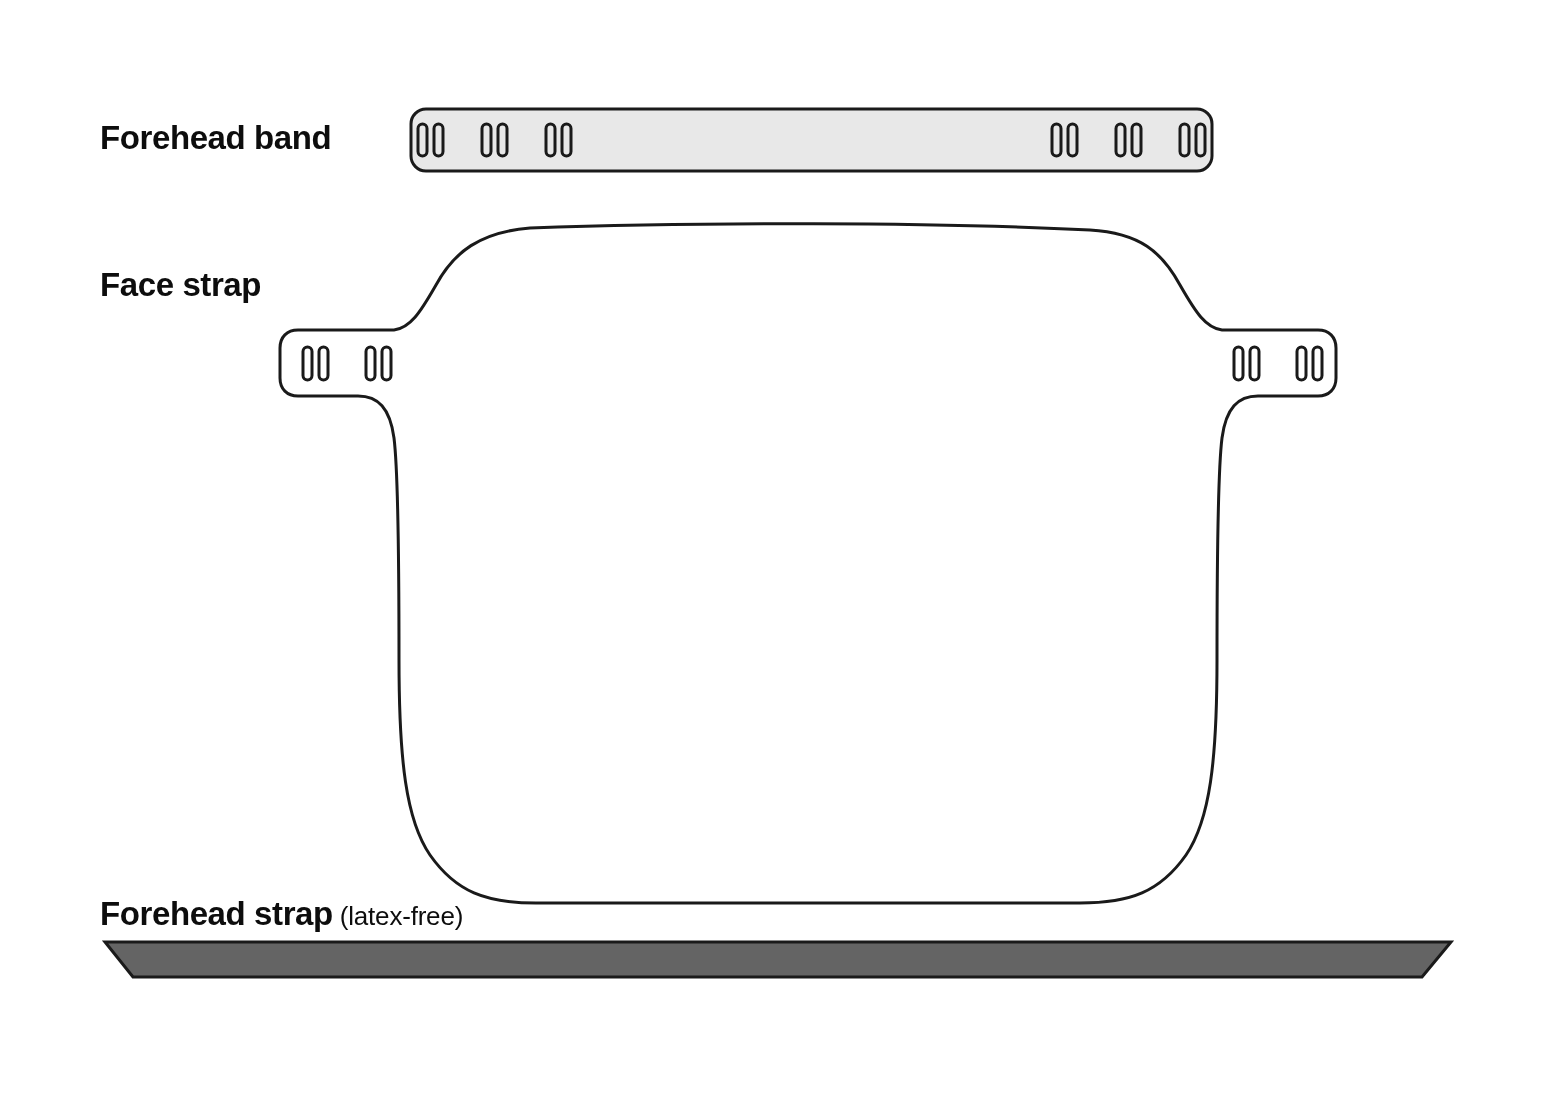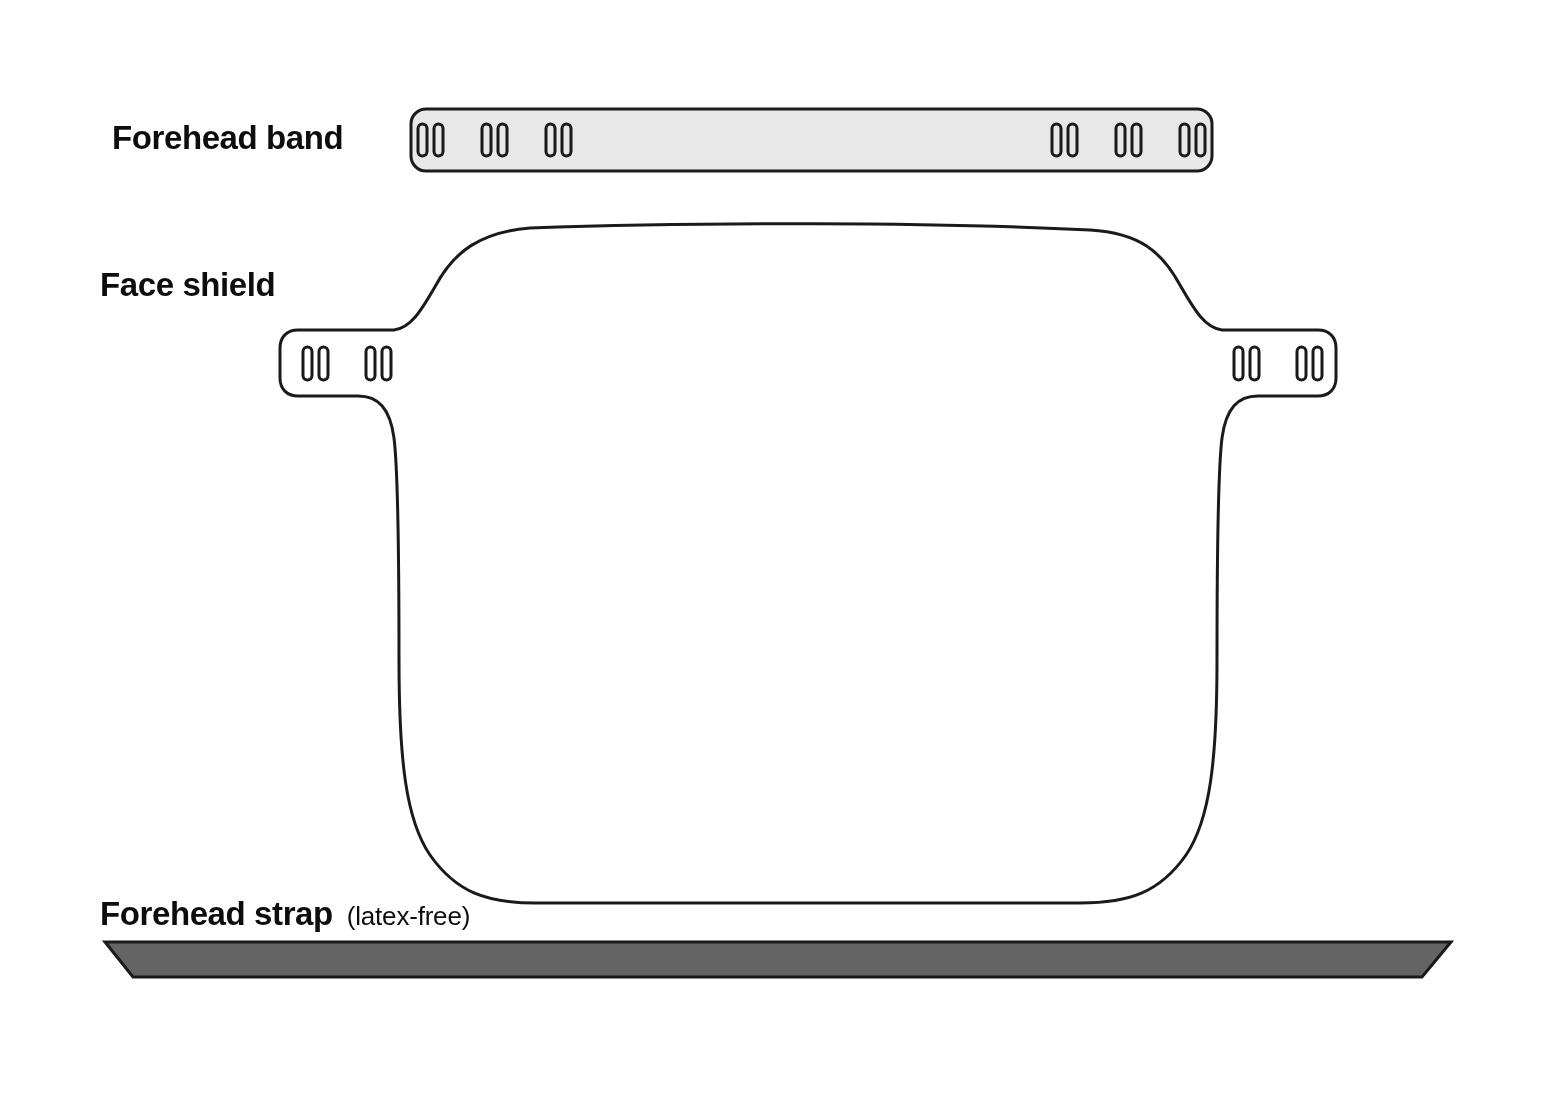--- a/index.html
+++ b/index.html
@@ -37,37 +37,37 @@
   }
   .part-label .label-main {
     font-size: 33px;
     font-weight: 700;
     letter-spacing: -0.4px;
   }
   .part-label .label-note {
     font-size: 26px;
     font-weight: 400;
     letter-spacing: -0.2px;
-    margin-left: 14px;
+    margin-left: 7px;
   }
-  #label-forehead-band { left: 112px; top: 121px; }
+  #label-forehead-band { left: 100px; top: 121px; }
   #label-face-shield   { left: 100px; top: 268px; }
   #label-silicone-strap{ left: 100px; top: 897px; }
 </style>
 </head>
 <body>
 
 <div id="stage">
 
   <div class="part-label" id="label-forehead-band">
     <span class="label-main">Forehead band</span>
   </div>
 
   <div class="part-label" id="label-face-shield">
-    <span class="label-main">Face shield</span>
+    <span class="label-main">Face strap</span>
   </div>
 
   <div class="part-label" id="label-silicone-strap">
     <span class="label-main">Forehead strap</span><span class="label-note">(latex-free)</span>
   </div>
 
   <svg id="diagram-svg" viewBox="0 0 1560 1100" xmlns="http://www.w3.org/2000/svg">
 
     <g id="forehead-band-group">
       <rect x="411" y="109" width="801" height="62" rx="15" ry="15" fill="#e8e8e8" stroke="#1a1a1a" stroke-width="3"></rect>

